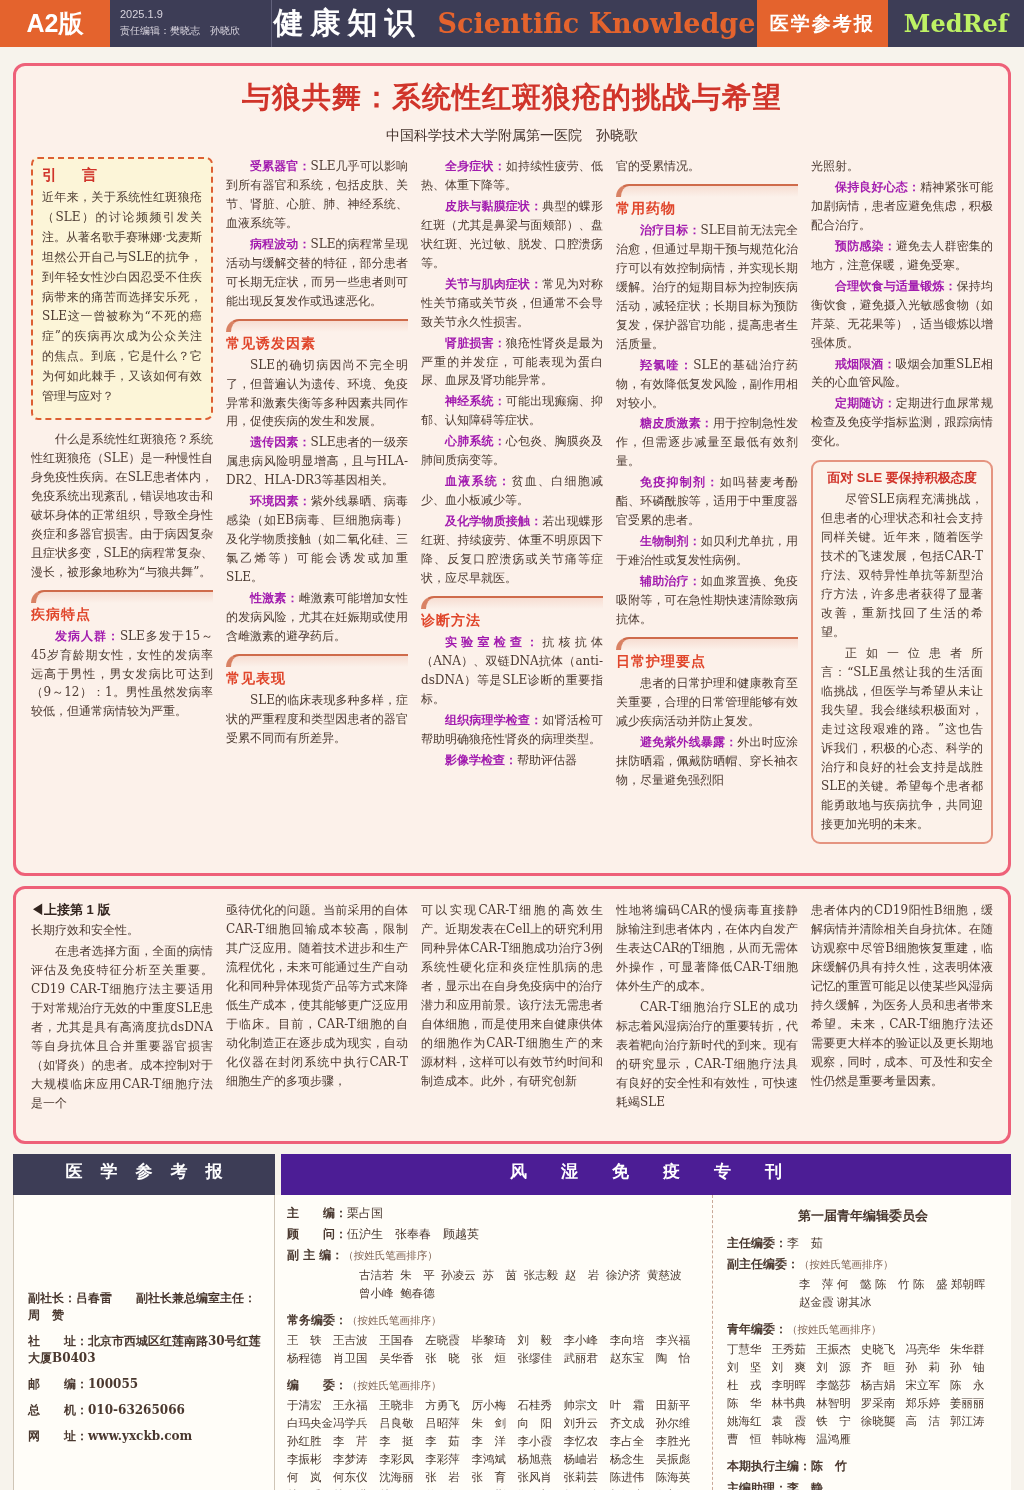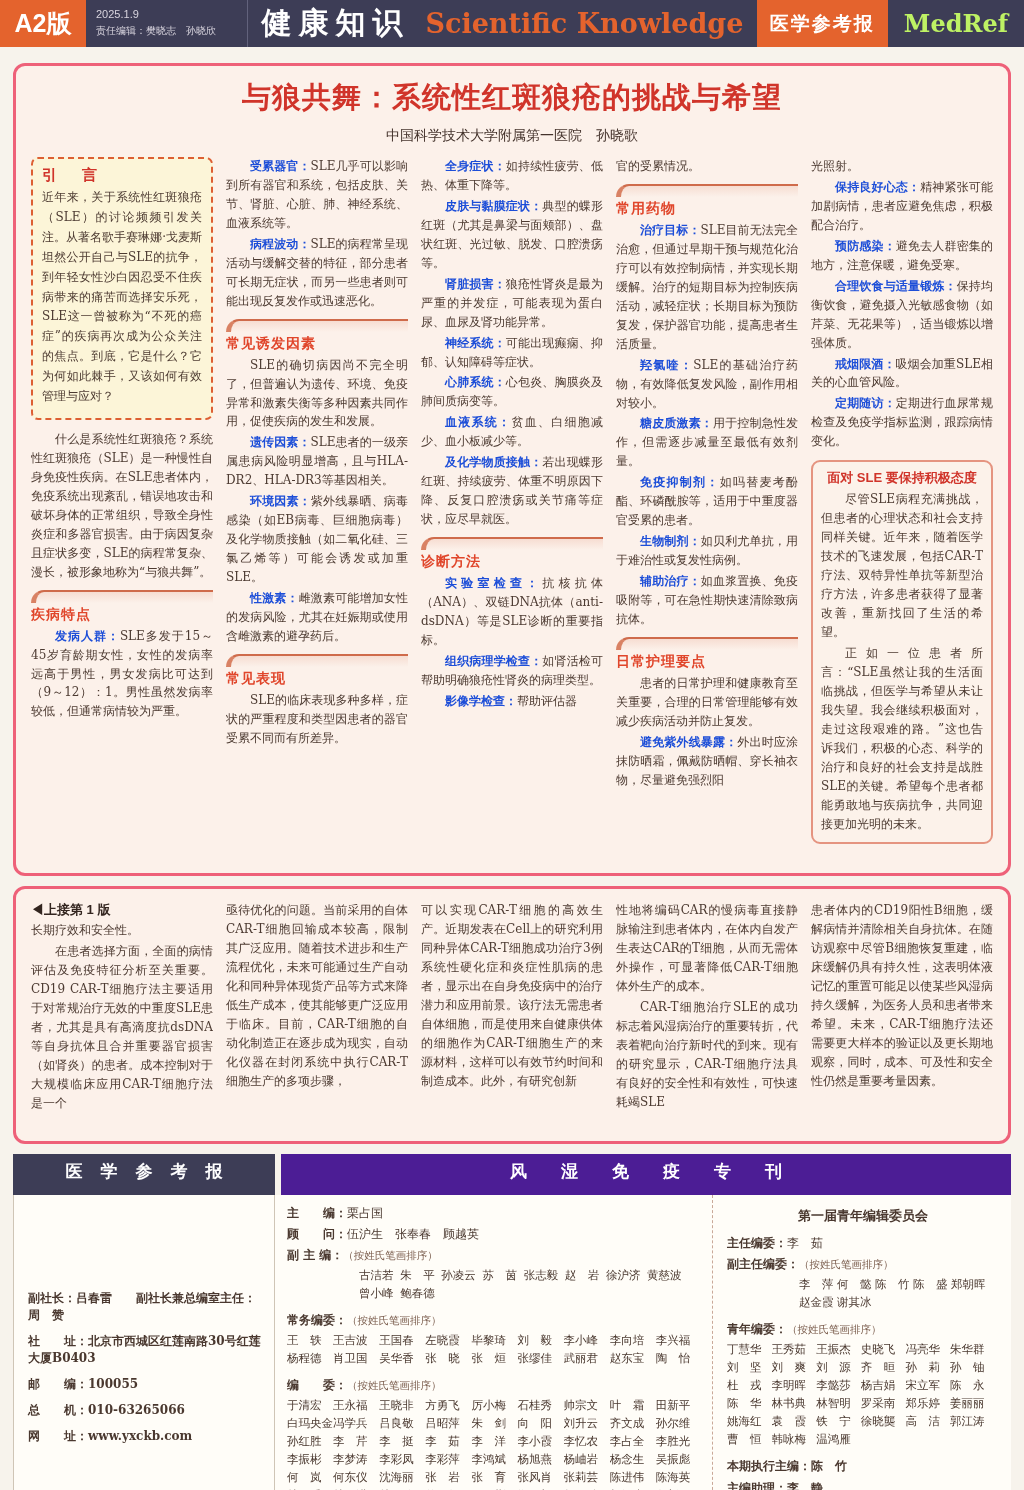--- a/index.html
+++ b/index.html
@@ -1,35 +1,35 @@
 <!DOCTYPE html>
 <html><head>
 <meta charset="utf-8">
 <style>
   html,body{margin:0;padding:0;}
   body{width:1024px;height:1490px;overflow:hidden;background:#f7f3ec;font-family:"DejaVu Serif",serif;}
   
   .hdr{display:flex;height:47px;background:#3d3d56;align-items:stretch;}
-  .hdr-edition{width:86px;background:#e4632d;color:#fff;display:flex;align-items:center;justify-content:center;font:bold 25px "Liberation Sans",sans-serif;}
+  .hdr-edition{width:110px;background:#e4632d;color:#fff;display:flex;align-items:center;justify-content:center;font:bold 25px "Liberation Sans",sans-serif;}
   .hdr-meta{width:162px;color:#d8d4de;padding:6px 0 16px 10px;font:10px "Liberation Sans",sans-serif;line-height:1.55;border-right:1px solid #62627c;box-sizing:border-box;}
   .hdr-date{font-size:11px;}
   .hdr-center{flex:1;display:flex;align-items:center;justify-content:center;gap:16px;}
   .hdr-cn{color:#fff;font:bold 30px "Liberation Sans",sans-serif;letter-spacing:7px;}
   .hdr-en{color:#e4632d;font:bold 27px "DejaVu Serif",serif;}
   .hdr-brand{background:#e4632d;color:#fff;display:flex;align-items:center;padding:0 13px;font:bold 19px "Liberation Sans",sans-serif;letter-spacing:2px;}
   .hdr-brand-en{color:#bef264;display:flex;align-items:center;padding:0 16px;font:bold 24px "DejaVu Serif",serif;}
   
   .a1{margin:16px 13px 0;border:3px solid #ee6179;border-radius:12px;background:#fcf1ea;padding:12px 15px 14px;}
   .a1-title{text-align:center;color:#d0342a;font:bold 29px "Liberation Sans",sans-serif;letter-spacing:1px;}
   .a1-byline{text-align:center;color:#44332c;font:14px "DejaVu Serif",serif;margin-top:9px;}
   .cols{display:flex;gap:13px;margin-top:12px;height:702px;overflow:hidden;}
   .col{flex:1;min-width:0;overflow:hidden;}
   .para{margin:0 0 2px;font-size:12px;line-height:1.58;color:#4c3a31;text-align:justify;text-indent:2em;}
   .para.ni{text-indent:0;}
-  .lead{font-weight:bold;color:#1d4ed8;}
+  .lead{font-weight:bold;color:#a21caf;}
   .sec{margin:8px 0 3px;}
   .arc{height:11px;border-top:2px solid #cf6b4b;border-left:5px solid #d98264;border-top-left-radius:16px;margin-bottom:3px;background:linear-gradient(180deg,rgba(222,130,100,.18),rgba(222,130,100,0));}
   .sec-t{color:#e0462b;font:bold 14px "Liberation Sans",sans-serif;letter-spacing:1px;}
   .intro{border:2px dashed #dd5f33;border-radius:7px;background:#fcf5d8;padding:7px 9px 9px;margin-bottom:10px;}
   .intro-label{color:#d0342a;font:bold 15px "Liberation Sans",sans-serif;letter-spacing:5px;margin-bottom:3px;}
   .intro .para{line-height:1.66;}
   .boxed{border:2px solid #e59480;border-radius:9px;background:#fcf2ea;padding:7px 8px;margin-top:9px;}
   .boxed-title{text-align:center;color:#d0342a;font:bold 13px "Liberation Sans",sans-serif;margin-bottom:3px;}
   .a2{margin:10px 13px 0;border:3px solid #ee6179;border-radius:12px;background:#fcf1ea;padding:12px 15px;}
   .a2 .cols{height:228px;margin-top:0;}
@@ -104,20 +104,21 @@
         <p class="para"><span class="lead">性激素：</span>雌激素可能增加女性的发病风险，尤其在妊娠期或使用含雌激素的避孕药后。</p>
         <div class="sec">
           <div class="arc"></div>
           <div class="sec-t">常见表现</div>
         </div>
         <p class="para">SLE的临床表现多种多样，症状的严重程度和类型因患者的器官受累不同而有所差异。</p>
       </div>
       <div class="col">
         <p class="para"><span class="lead">全身症状：</span>如持续性疲劳、低热、体重下降等。</p>
         <p class="para"><span class="lead">皮肤与黏膜症状：</span>典型的蝶形红斑（尤其是鼻梁与面颊部）、盘状红斑、光过敏、脱发、口腔溃疡等。</p>
+        <p class="para"><span class="lead">关节与肌肉症状：</span>常见为对称性关节痛或关节炎，但通常不会导致关节永久性损害。</p>
         <p class="para"><span class="lead">肾脏损害：</span>狼疮性肾炎是最为严重的并发症，可能表现为蛋白尿、血尿及肾功能异常。</p>
         <p class="para"><span class="lead">神经系统：</span>可能出现癫痫、抑郁、认知障碍等症状。</p>
         <p class="para"><span class="lead">心肺系统：</span>心包炎、胸膜炎及肺间质病变等。</p>
         <p class="para"><span class="lead">血液系统：</span>贫血、白细胞减少、血小板减少等。</p>
         <p class="para"><span class="lead">及化学物质接触：</span>若出现蝶形红斑、持续疲劳、体重不明原因下降、反复口腔溃疡或关节痛等症状，应尽早就医。</p>
         <div class="sec">
           <div class="arc"></div>
           <div class="sec-t">诊断方法</div>
         </div>
         <p class="para"><span class="lead">实验室检查：</span>抗核抗体（ANA）、双链DNA抗体（anti-dsDNA）等是SLE诊断的重要指标。</p>

